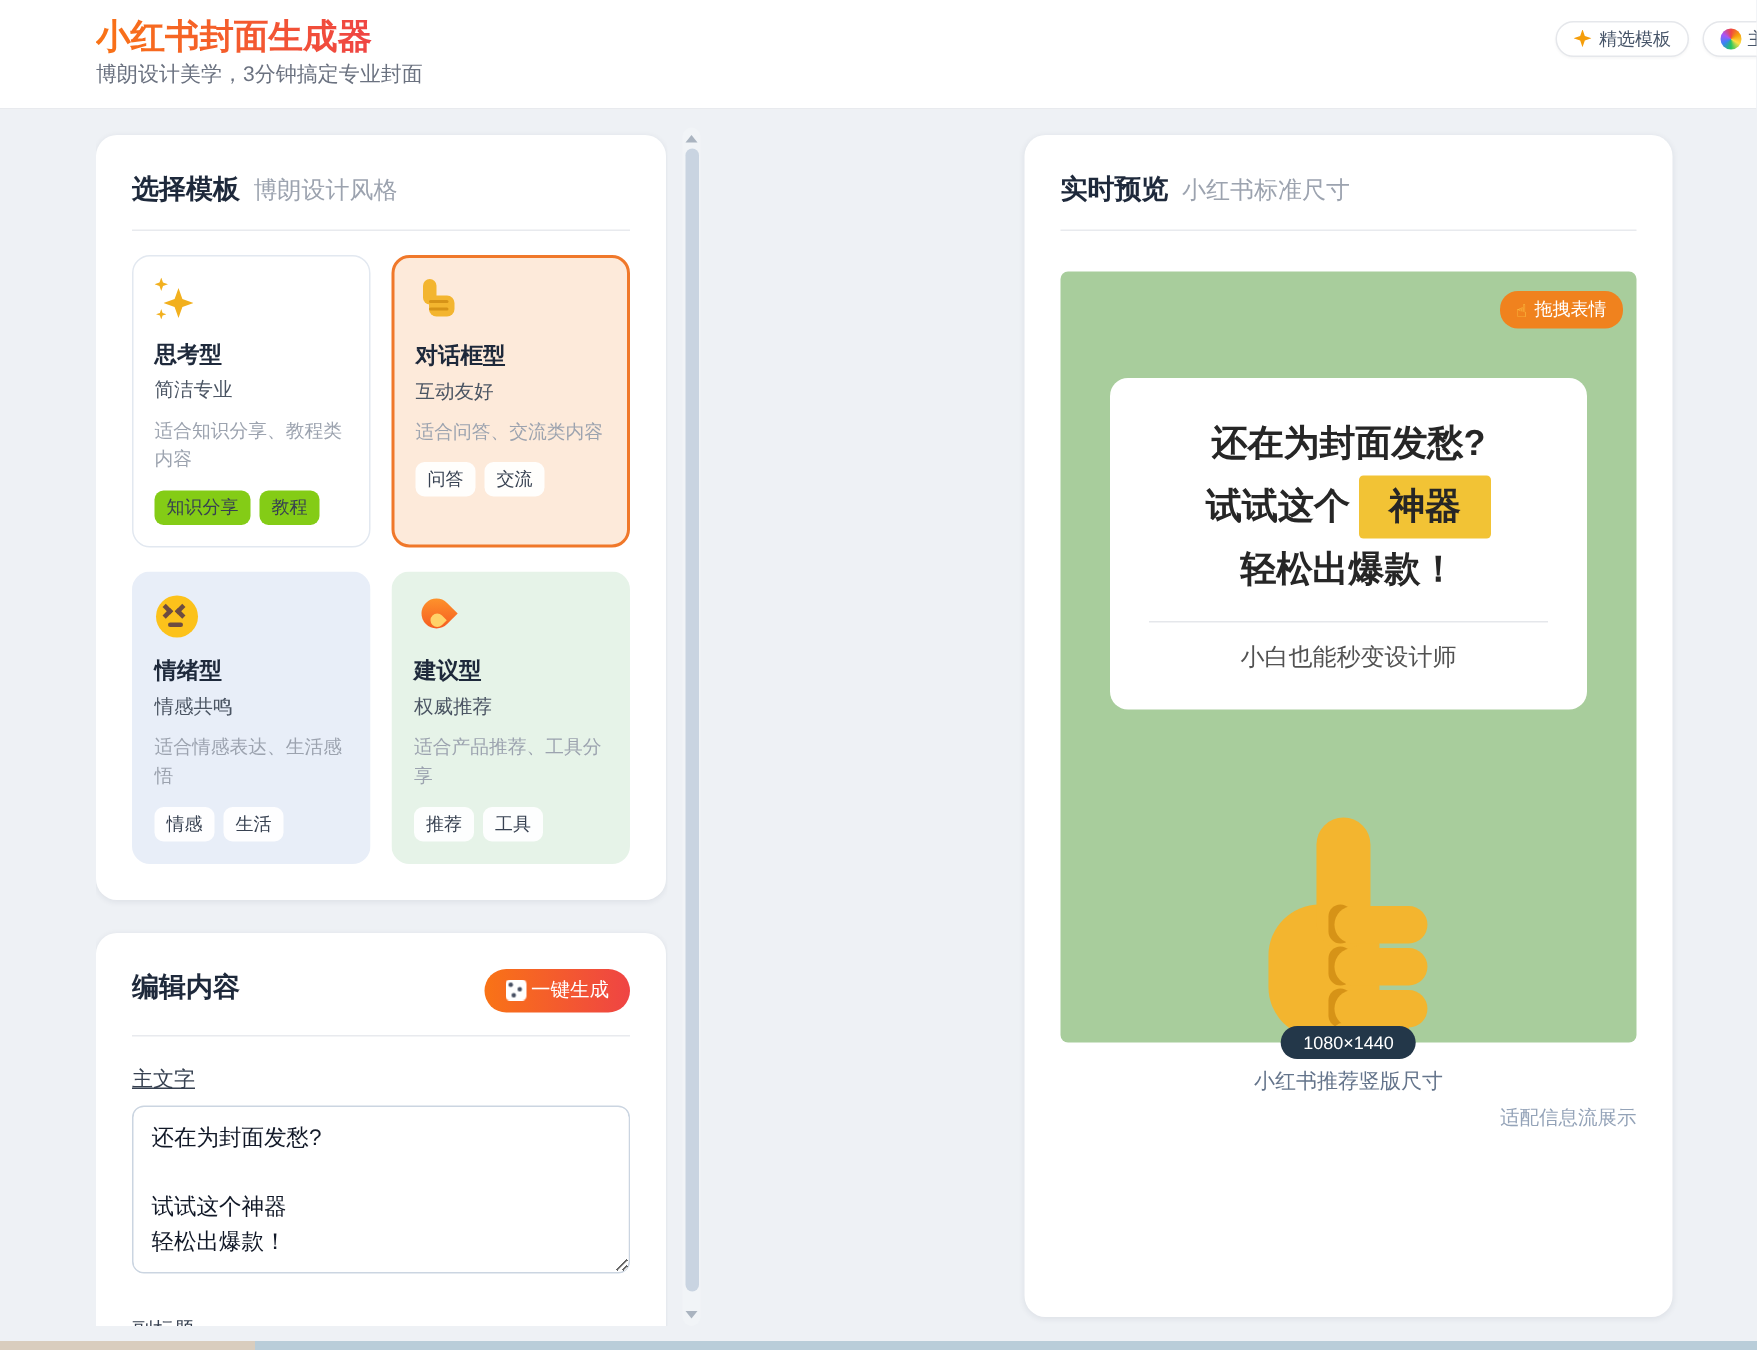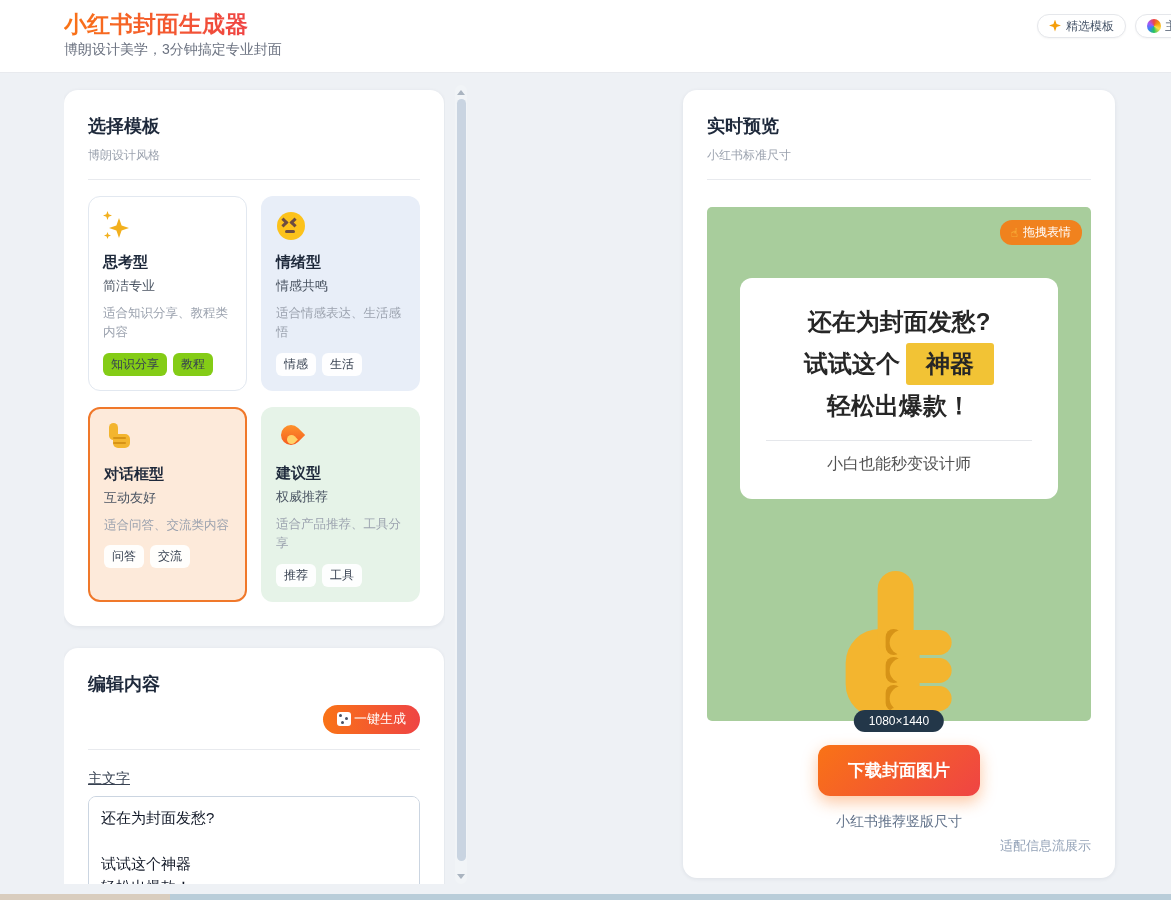--- a/index.html
+++ b/index.html
@@ -17,23 +17,23 @@
     background:linear-gradient(90deg,#f97316,#ef4444);
     -webkit-background-clip:text; background-clip:text; color:transparent; }
   .app-subtitle { position:absolute; left:64px; top:41px; font-size:14px; color:#6b7280; }
   .hbadge { position:absolute; top:14px; height:24px; display:flex; align-items:center; gap:4px;
     background:#fff; border:1px solid #e5e7eb; border-radius:12px; padding:0 11px;
     font-size:12px; color:#475569; box-shadow:0 1px 2px rgba(0,0,0,.04); white-space:nowrap; }
   .hbadge.b1 { left:1037px; }
   .hbadge.b2 { left:1135px; width:80px; }
   
   .card { background:#fff; border-radius:14px; box-shadow:0 1px 4px rgba(30,40,60,.08); }
-  .card-head { display:flex; align-items:baseline; gap:9px;flex-direction:column; }
+  .card-head { display:flex; align-items:baseline; gap:9px; }
   .card-title { font-size:18px; font-weight:bold; color:#1e293b; }
-  .card-sub { font-size:12px; color:#9ca3af; }
+  .card-sub { font-size:16px; color:#9ca3af; }
   .divider { height:1px; background:#e8eaee; margin:15px 0 0 0; }
   
   .left-wrap { position:absolute; left:64px; top:85px; width:381px; height:799px; overflow:hidden; }
   .panel-templates { margin-top:5px; width:380px; padding:24px; }
   .tgrid { margin-top:16px; display:grid; grid-template-columns:1fr 1fr; gap:16px 14px; }
   .tcard { border-radius:12px; padding:14px; min-height:190px; border:1px solid #e2e8f0;
     background:#fff; cursor:pointer; position:relative; }
   .tcard.sel { border:2px solid #f0782a; background:#fdeada; }
   .tcard.blue { border-color:transparent; background:#e8eef8; }
   .tcard.green { border-color:transparent; background:#e6f3e8; }
@@ -153,49 +153,49 @@
         </div>
         <div class="tname">思考型</div>
         <div class="ttag-line">简洁专业</div>
         <div class="tdesc">适合知识分享、教程类内容</div>
         <div class="tags">
           <span class="tag">知识分享</span>
           <span class="tag">教程</span>
         </div>
       </div>
 
+      <div class="tcard sel">
+        <div class="icon-box">
+          <span class="mt-thumb"></span>
+            <span class="mt-fist"></span>
+          <span class="mt-line" style="top:14px"></span>
+            <span class="mt-line" style="top:19px"></span>
+        </div>
+        <div class="tname">对话框型</div>
+        <div class="ttag-line">互动友好</div>
+        <div class="tdesc">适合问答、交流类内容</div>
+        <div class="tags">
+          <span class="tag">问答</span>
+          <span class="tag">交流</span>
+        </div>
+      </div>
+
       <div class="tcard blue">
         <div class="icon-box">
           <span class="face"></span>
             <span class="eye l"></span>
             <span class="eye r"></span>
             <span class="mouth"></span>
         </div>
         <div class="tname">情绪型</div>
         <div class="ttag-line">情感共鸣</div>
         <div class="tdesc">适合情感表达、生活感悟</div>
         <div class="tags">
           <span class="tag">情感</span>
           <span class="tag">生活</span>
-        </div>
-      </div>
-
-      <div class="tcard sel">
-        <div class="icon-box">
-          <span class="mt-thumb"></span>
-            <span class="mt-fist"></span>
-          <span class="mt-line" style="top:14px"></span>
-            <span class="mt-line" style="top:19px"></span>
-        </div>
-        <div class="tname">对话框型</div>
-        <div class="ttag-line">互动友好</div>
-        <div class="tdesc">适合问答、交流类内容</div>
-        <div class="tags">
-          <span class="tag">问答</span>
-          <span class="tag">交流</span>
         </div>
       </div>
 
       <div class="tcard green">
         <div class="icon-box">
           <span class="flame-out"></span>
             <span class="flame-in"></span>
         </div>
         <div class="tname">建议型</div>
         <div class="ttag-line">权威推荐</div>
@@ -267,19 +267,18 @@
         <span class="bt-k bt-k3"></span>
       <span class="bt bt-f bt-f1"></span>
         <span class="bt bt-f bt-f2"></span>
       <span class="bt bt-f bt-f3"></span>
         <span class="bt bt-f bt-f4"></span>
     </div>
 
     <div class="size-badge">1080×1440</div>
   </div>
 
-  <button class="dl-btn">下载封面图片</button>
   <div class="foot1">小红书推荐竖版尺寸</div>
   <div class="foot2">适配信息流展示</div>
 </div>
 
 <div class="strip-beige"></div>
 <div class="strip-blue"></div>
 
 </body></html>

